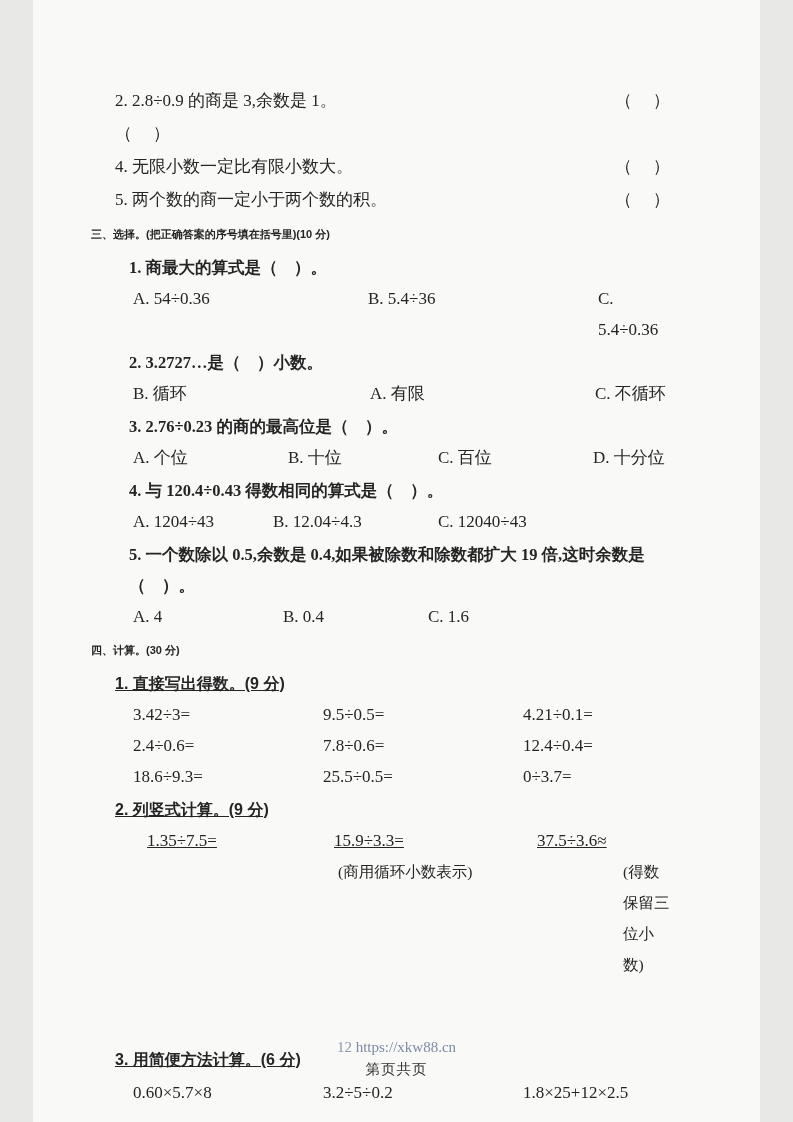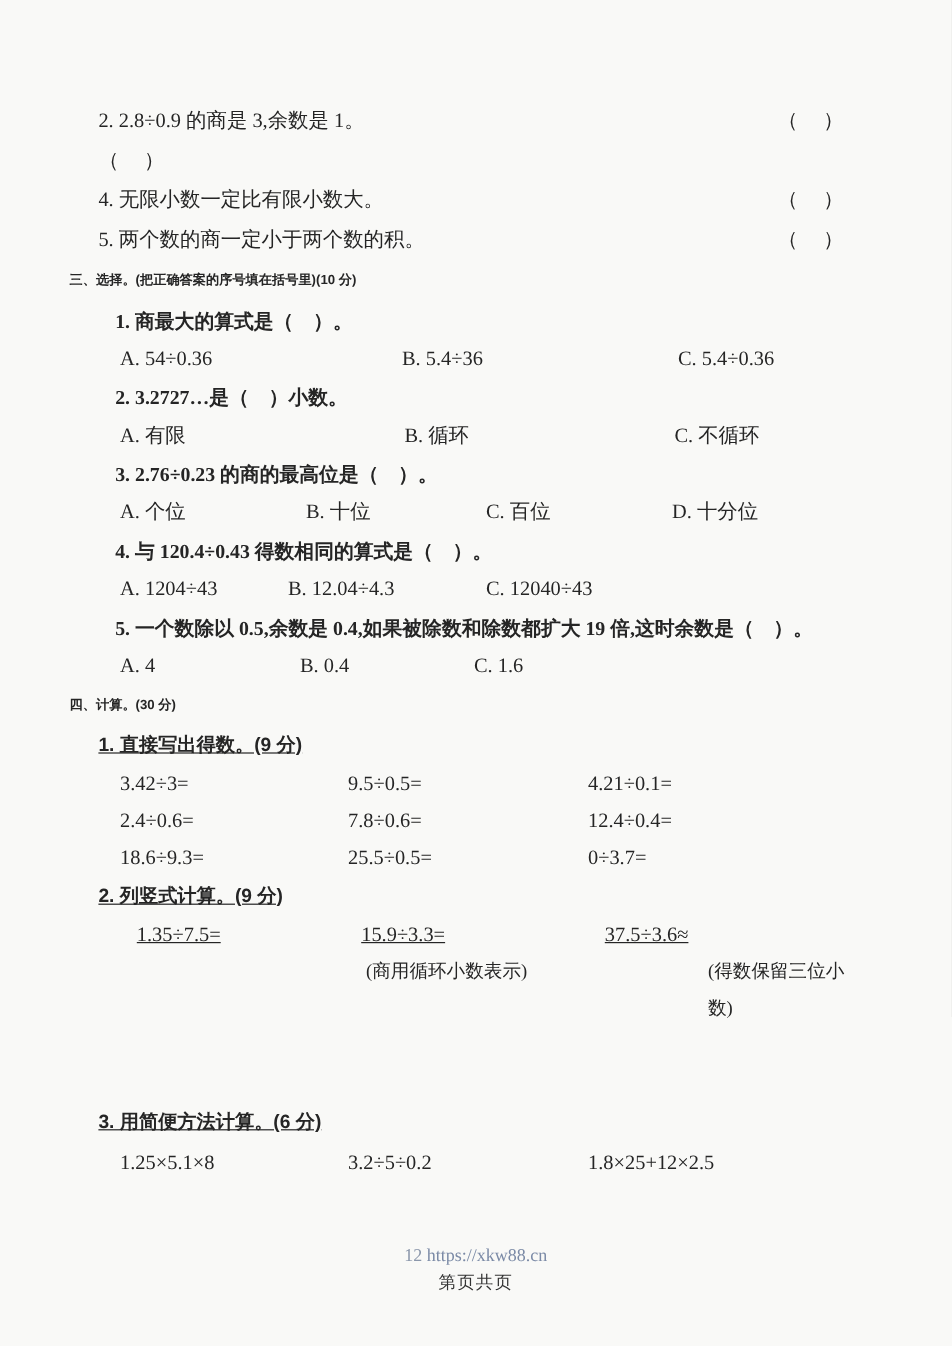--- a/index.html
+++ b/index.html
@@ -1,19 +1,19 @@
 <!DOCTYPE html>
 <html><head>
 <meta charset="utf-8">
 <style>
   * { margin: 0; padding: 0; box-sizing: border-box; }
   html, body { background: #e8e8e6; }
   .page {
     position: relative;
-    width: 793px;
+    width: 727px;
     height: 1122px;
     margin: 0 auto;
     background: #f9f9f7;
     font-family: "Liberation Serif", "DejaVu Serif", serif;
     color: #252525;
     font-size: 17px;
     overflow: hidden;
   }
   .content { padding: 84px 88px 0 58px; }
 
@@ -136,22 +136,22 @@
       <div class="opts opts-a">
         <span>A. 54÷0.36</span>
         <span>B. 5.4÷36</span>
         <span>C. 5.4÷0.36</span>
       </div>
     </div>
 
     <div class="q">
       <div class="q-stem">2. 3.2727…是（　）小数。</div>
       <div class="opts opts-b">
+        <span>B. 循环</span>
         <span>A. 有限</span>
-        <span>B. 循环</span>
         <span>C. 不循环</span>
       </div>
     </div>
 
     <div class="q">
       <div class="q-stem">3. 2.76÷0.23 的商的最高位是（　）。</div>
       <div class="opts opts-c">
         <span>A. 个位</span>
         <span>B. 十位</span>
         <span>C. 百位</span>
@@ -205,21 +205,21 @@
     <div class="note-grid">
       <span></span>
       <span>(商用循环小数表示)</span>
       <span>(得数保留三位小数)</span>
     </div>
 
     <div class="work-space"></div>
 
     <div class="sub-header">3. 用简便方法计算。(6 分)</div>
     <div class="simple-grid">
-      <span>1.25×5.1×8</span>
+      <span>0.60×5.7×8</span>
       <span>3.2÷5÷0.2</span>
       <span>1.8×25+12×2.5</span>
     </div>
 
   </div>
 
   <div class="footer">
     <div class="footer-link-line">
       <span>12</span>
       <span class="footer-link">https://xkw88.cn</span>

